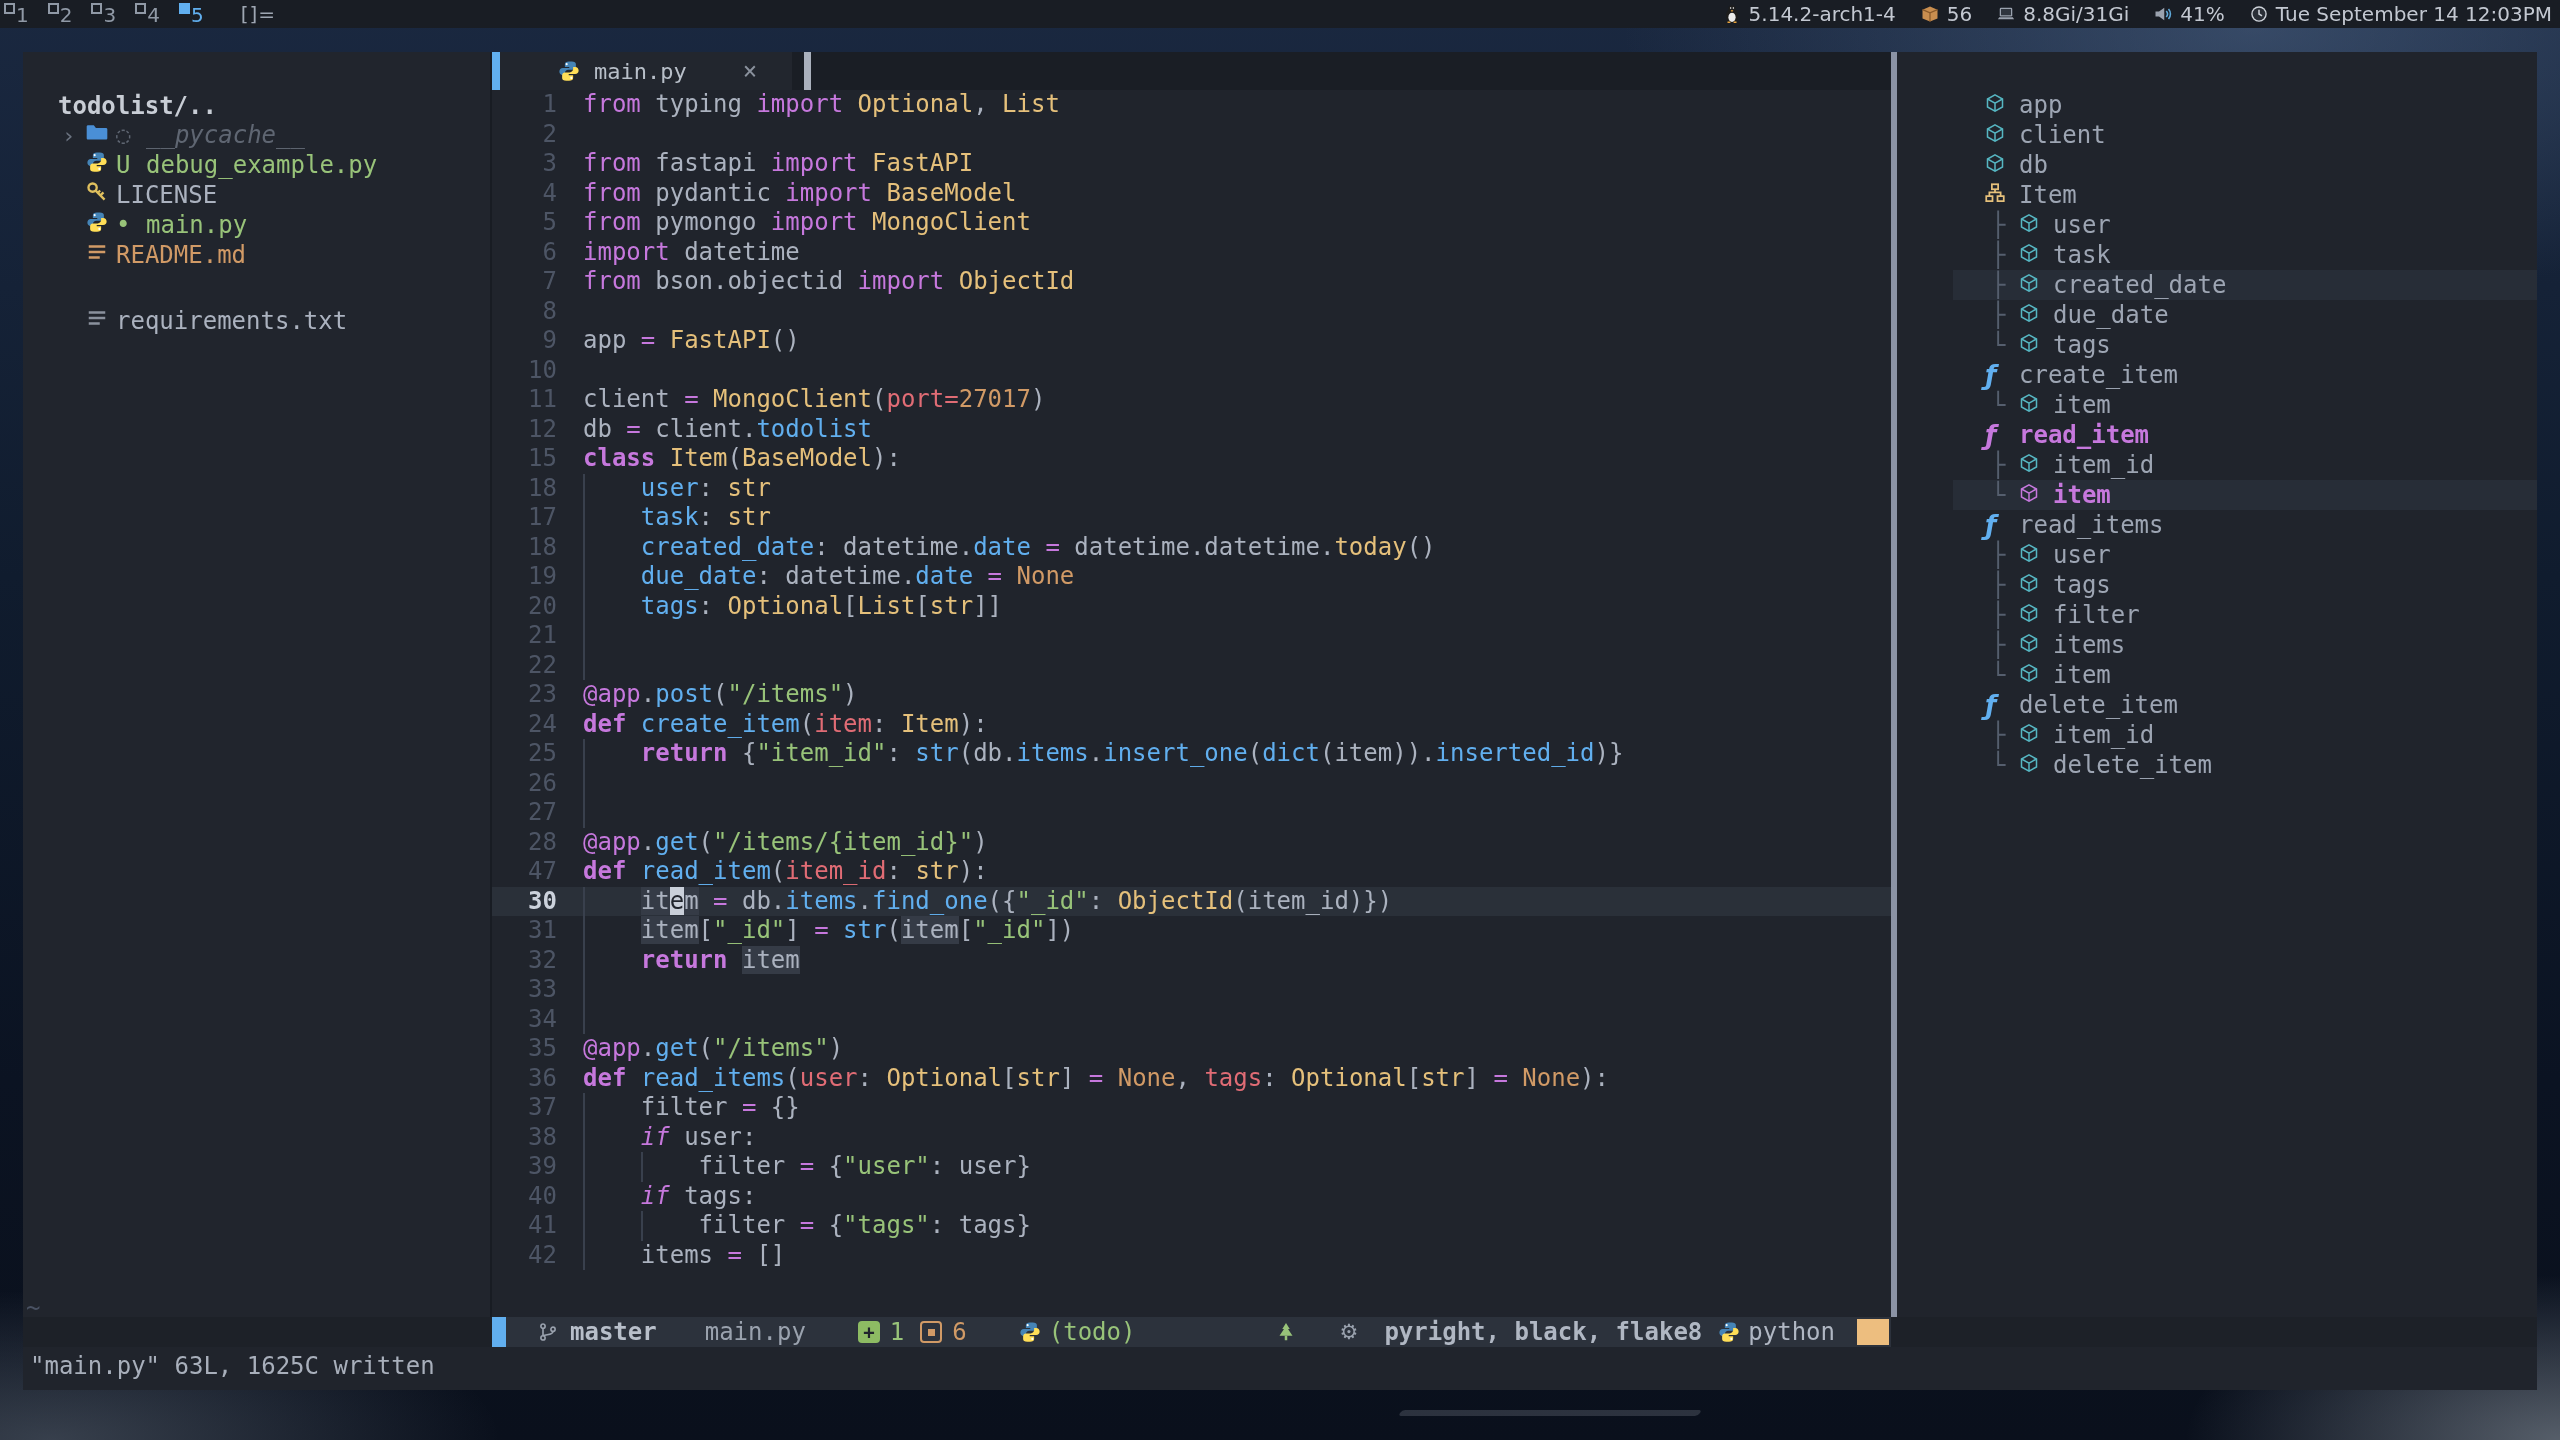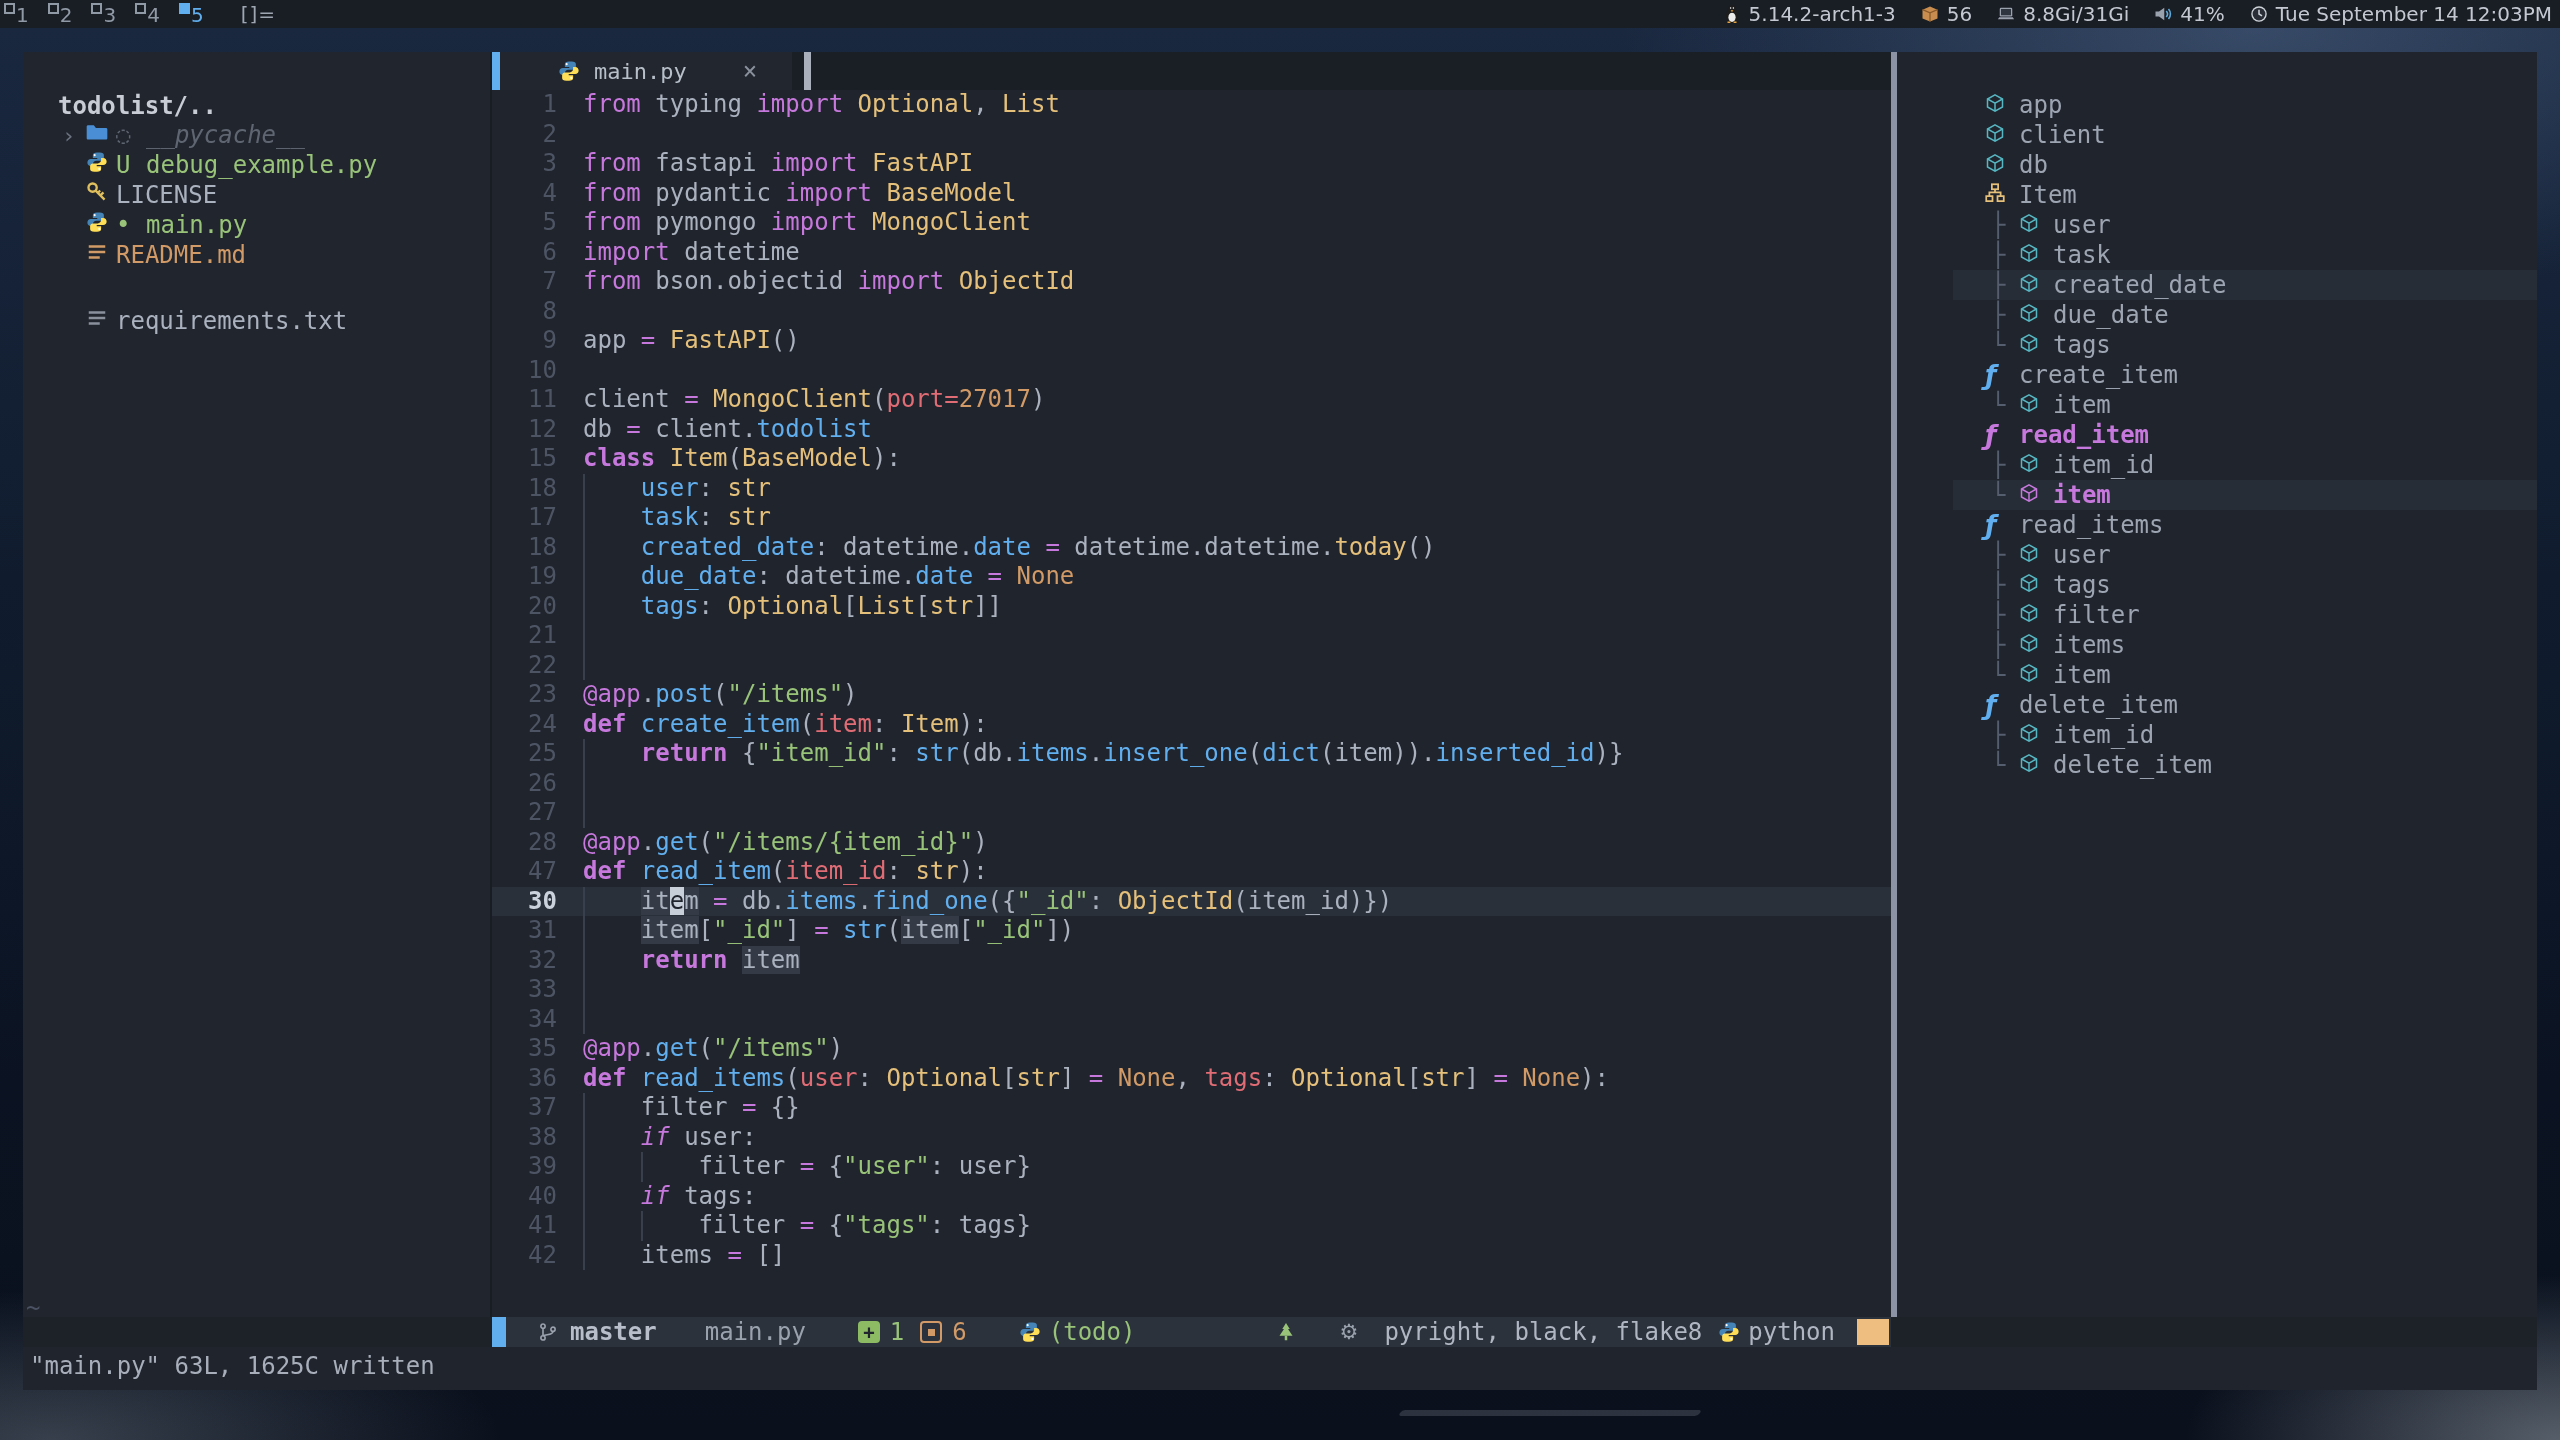--- a/index.html
+++ b/index.html
@@ -85,21 +85,21 @@
   .st-file{margin-left:48px;color:#9aa2ae;}
   .sb-add{margin-left:52px;width:22px;height:22px;border-radius:4px;background:#8dbb63;color:#20242c;font-weight:bold;font-size:19px;display:flex;align-items:center;justify-content:center;flex:none;}
   .sb-addn{margin-left:10px;color:#98c379;}
   .sb-mod{margin-left:16px;width:22px;height:22px;border-radius:4px;border:2.5px solid #d19a66;box-sizing:border-box;display:flex;align-items:center;justify-content:center;flex:none;}
   .sb-mod i{width:7px;height:7px;background:#d19a66;}
   .sb-modn{margin-left:10px;color:#d19a66;}
   .st-venv-ico{margin-left:52px;}
   .st-venv{margin-left:8px;color:#98c379;}
   .st-right{margin-left:auto;display:flex;align-items:center;}
   .st-gear{font-family:"DejaVu Sans",sans-serif;color:#9aa2ae;font-size:21px;margin-left:44px;}
-  .st-lsp{margin-left:26px;font-weight:normal;color:#b0b7c3;}
+  .st-lsp{margin-left:26px;font-weight:bold;color:#b0b7c3;}
   .st-ft-ico{margin-left:16px;}
   .st-ft{margin-left:8px;color:#b0b7c3;}
   .st-prog{margin-left:22px;margin-right:2px;width:32px;height:26px;background:#edbe7f;flex:none;}
 
   
   .cmdline{position:absolute;left:0;top:1295px;width:2514px;height:43px;background:#20242c;color:#a8afbb;font-size:24px;line-height:38px;padding-left:7px;box-sizing:border-box;}
 </style>
 </head>
 <body>
 
@@ -138,21 +138,21 @@
             <svg width="20" height="20" viewBox="0 0 16 16">
               <ellipse cx="8" cy="9.4" rx="4.8" ry="5.8" fill="#1d1d1d"></ellipse>
               <ellipse cx="8" cy="10.6" rx="2.9" ry="3.7" fill="#ececec"></ellipse>
               <circle cx="8" cy="3.8" r="2.9" fill="#1d1d1d"></circle>
               <circle cx="6.9" cy="3.2" r=".6" fill="#fff"></circle>
               <circle cx="9.1" cy="3.2" r=".6" fill="#fff"></circle>
               <path d="M6.9 4.9h2.2L8 6.3z" fill="#e8a33d"></path>
               <path d="M4.4 14.6h2.3M9.3 14.6h2.3" stroke="#e8a33d" stroke-width="1.3"></path>
             </svg>
           </span>
-          <span>5.14.2-arch1-3</span>
+          <span>5.14.2-arch1-4</span>
         </div>
         <div class="tb-item">
           <span class="icon">
             <svg width="20" height="20" viewBox="0 0 16 16">
               <path d="M2 4.5 8 2l6 2.5v7L8 14l-6-2.5z" fill="#c98e4f"></path>
               <path d="M2 4.5 8 7l6-2.5M8 7v7" stroke="#8a5a2a" stroke-width="1" fill="none"></path>
             </svg>
           </span>
           <span>56</span>
         </div>

